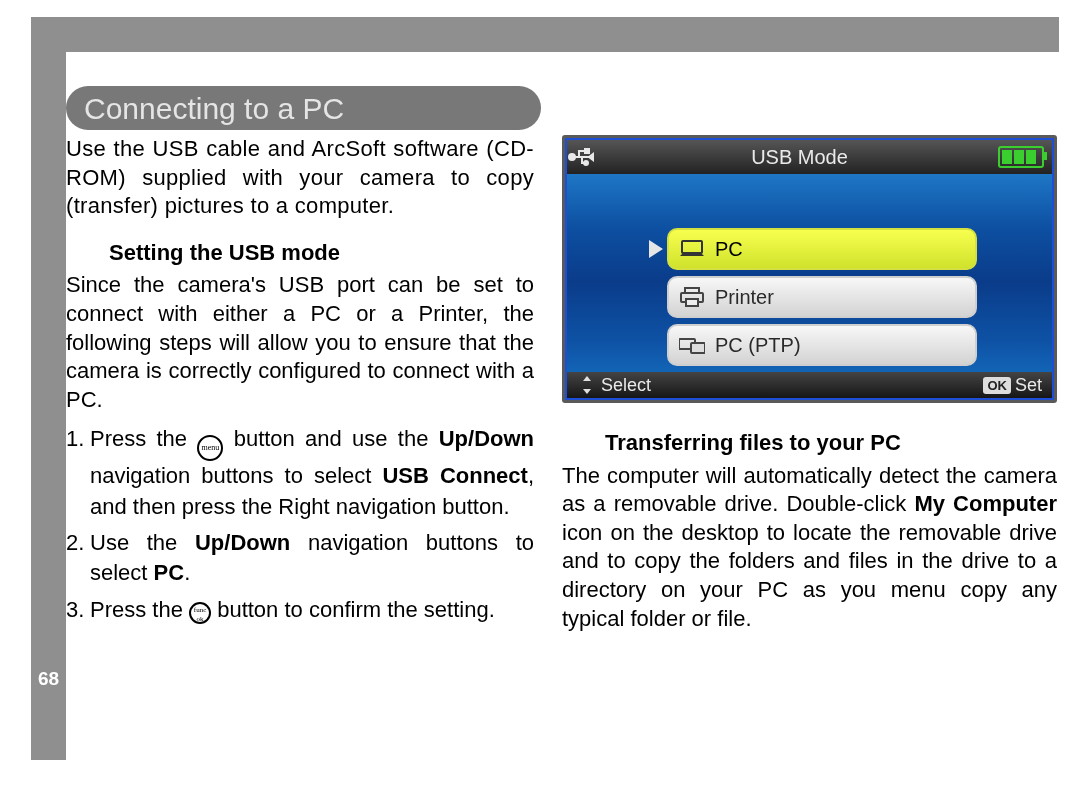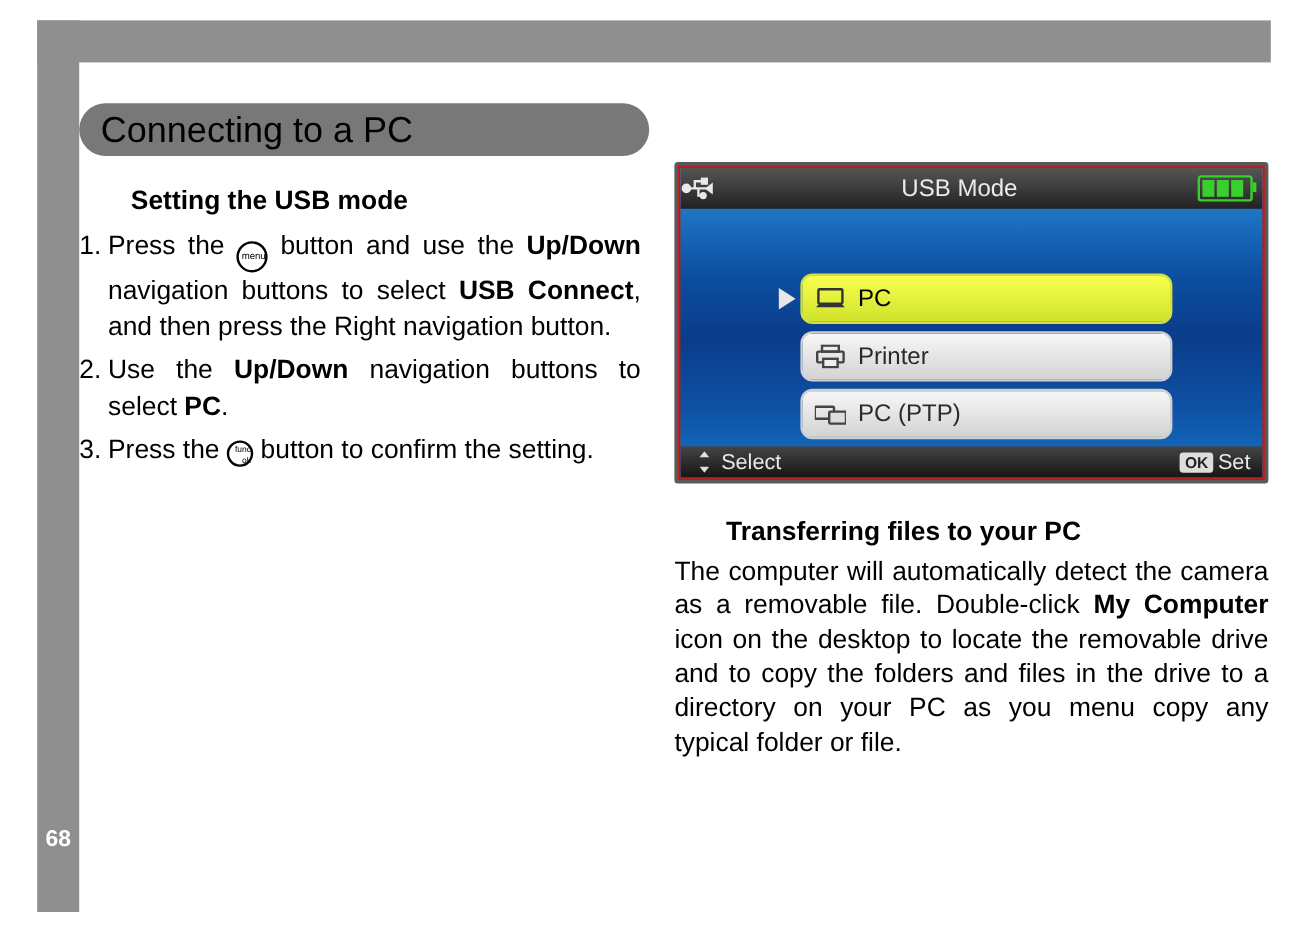--- a/index.html
+++ b/index.html
@@ -1,36 +1,36 @@
 <!DOCTYPE html>
 <html><head>
 <meta charset="utf-8">
 <style>
   html,body{margin:0;padding:0;background:#fff;font-family:"Trebuchet MS","Lucida Sans",Verdana,sans-serif;}
   .page{position:relative;width:1080px;height:785px;box-sizing:border-box;}
   .gray-top{position:absolute;left:31px;top:17px;width:1028px;height:35px;background:#8f8f8f;}
   .gray-side{position:absolute;left:31px;top:17px;width:35px;height:743px;background:#8f8f8f;}
   .title-bar{position:absolute;left:66px;top:86px;width:475px;height:44px;background:#787878;border-radius:22px 22px 22px 22px;}
-  .title-bar span{display:block;padding:6px 0 0 18px;color:#000000;font-size:30px;font-family:"Trebuchet MS",sans-serif;}
+  .title-bar span{display:block;padding:6px 0 0 18px;color:#e5e5e5;font-size:30px;font-family:"Trebuchet MS",sans-serif;}
   .content{position:absolute;left:66px;top:135px;width:994px;}
   .col{box-sizing:border-box;}
   .col-left{position:absolute;left:0;top:0;width:468px;}
   .col-right{position:absolute;left:496px;top:0;width:495px;}
   p{margin:0 0 10px 0;font-size:22px;line-height:1.3;color:#000;}
   .intro{text-align:justify;letter-spacing:0.3px;}
   .sect-head{font-weight:bold;font-family:Arial,Helvetica,sans-serif;font-size:22px;margin:18px 0 4px 0;padding-left:43px;}
   .steps{margin:8px 0 0 0;padding:0;list-style:none;}
   .steps li{font-size:22px;line-height:1.38;text-align:justify;margin-bottom:6px;position:relative;padding-left:24px;}
   .steps li .num{position:absolute;left:0;top:0;}
   .bold{font-weight:bold;}
-  .round-btn{display:inline-block;vertical-align:-4px;width:22px;height:22px;border:2.5px solid #000;border-radius:50%;position:relative;font-size:8px;line-height:22px;text-align:right;font-family:Liberation Sans, sans-serif;}
+  .round-btn{display:inline-block;vertical-align:-4px;width:22px;height:22px;border:2.5px solid #000;border-radius:50%;position:relative;font-size:8px;line-height:22px;text-align:center;font-family:Liberation Serif, serif;}
   .round-btn.func{font-size:7px;line-height:9px;padding-top:2px;box-sizing:border-box;}
-  .pagenum{position:absolute;left:31px;top:689px;width:35px;text-align:center;color:#fff;font-weight:bold;font-size:19px;font-family:Arial,sans-serif;}
+  .pagenum{position:absolute;left:31px;top:668px;width:35px;text-align:center;color:#fff;font-weight:bold;font-size:19px;font-family:Arial,sans-serif;}
   
-  .screen-wrap{border:3px solid #5a5a5a;border-radius:3px;padding:2px;background:#b91c1c;margin-bottom:26px;}
+  .screen-wrap{border:3px solid #5a5a5a;border-radius:3px;padding:2px;background:#1d4ed8;margin-bottom:26px;}
   .screen{width:100%;height:258px;position:relative;background:linear-gradient(180deg,#2b93d6 0%,#1a6dbd 18%,#0d4ea0 35%,#0a3c8a 55%,#0e52a5 78%,#1774c4 100%);overflow:hidden;}
   .sc-top{position:absolute;left:0;top:0;right:0;height:34px;background:linear-gradient(180deg,#555 0%,#222 100%);color:#fff;display:flex;align-items:center;}
   .sc-title{flex:1;text-align:center;font-size:20px;color:#eaeaea;font-family:Arial,sans-serif;}
   .usb-ic{width:34px;text-align:center;}
   .batt{width:42px;height:18px;margin-right:8px;border:2px solid #3ace2f;border-radius:3px;position:relative;}
   .batt:after{content:"";position:absolute;right:-5px;top:4px;width:3px;height:8px;background:#3ace2f;}
   .batt i{display:inline-block;width:10px;height:14px;background:#3ace2f;margin:2px 0 0 2px;}
   .menu-box{position:absolute;left:100px;top:88px;width:310px;}
   .menu-item{height:38px;border:2px solid #cfcfcf;border-radius:10px;margin-bottom:6px;background:linear-gradient(180deg,#f7f7f7 0%,#d3d3d3 100%);display:flex;align-items:center;padding:0 10px;color:#2a2a2a;font-size:20px;font-family:Arial,sans-serif;position:relative;}
   .menu-item.sel{background:linear-gradient(180deg,#f8ff4e 0%,#cfe22c 100%);border-color:#d4e040;color:#000;}
@@ -50,22 +50,24 @@
   <div class="gray-side"></div>
   <div class="pagenum">68</div>
 
   <div class="title-bar">
     <span>Connecting to a PC</span>
   </div>
 
   <div class="content">
 
     <div class="col col-left">
+      <p class="intro">Use the USB cable and ArcSoft software (CD-ROM) supplied with your camera to copy (transfer) pictures to a computer.</p>
 
       <p class="sect-head">Setting the USB mode</p>
+      <p class="just">Since the camera's USB port can be set to connect with either a PC or a Printer, the following steps will allow you to ensure that the camera is correctly configured to connect with a PC.</p>
 
       <ol class="steps">
         <li>
           <span class="num">1.</span>
           <span>Press the </span>
           <span class="round-btn"><span>menu</span></span>
           <span> button and use the </span><span class="bold">Up/Down</span><span> navigation buttons to select </span><span class="bold">USB Connect</span><span>, and then press the Right navigation button.</span>
         </li>
         <li>
           <span class="num">2.</span>
@@ -144,17 +146,17 @@
             <span>Select</span>
             <span class="spacer"></span>
             <span class="pill">OK</span>
             <span>Set</span>
           </div>
         </div>
       </div>
 
       <p class="sect-head">Transferring files to your PC</p>
       <p class="just">
-        <span>The computer will automatically detect the camera as a removable file. Double-click </span><span class="bold">My Computer</span><span> icon on the desktop to locate the removable drive and to copy the folders and files in the drive to a directory on your PC as you menu copy any typical folder or file.</span>
+        <span>The computer will automatically detect the camera as a removable drive. Double-click </span><span class="bold">My Computer</span><span> icon on the desktop to locate the removable drive and to copy the folders and files in the drive to a directory on your PC as you menu copy any typical folder or file.</span>
       </p>
     </div>
   </div>
 </div>
 
 </body></html>

